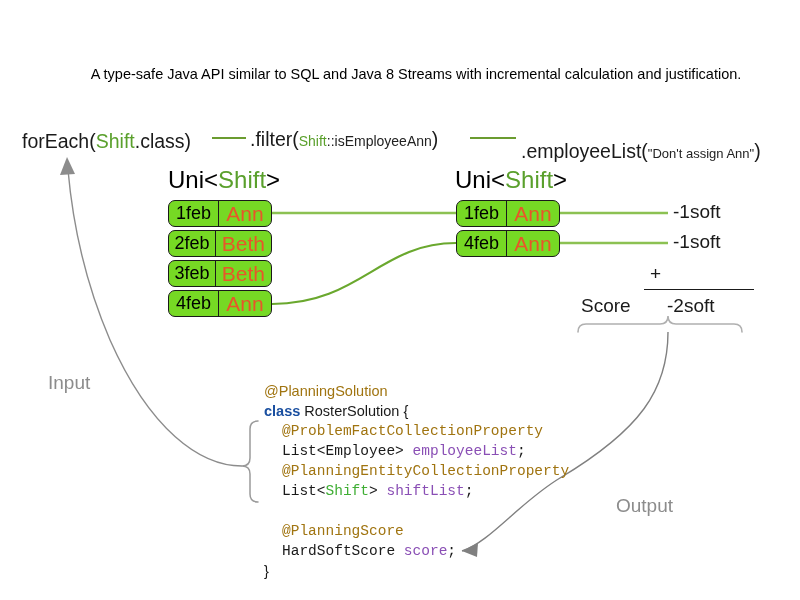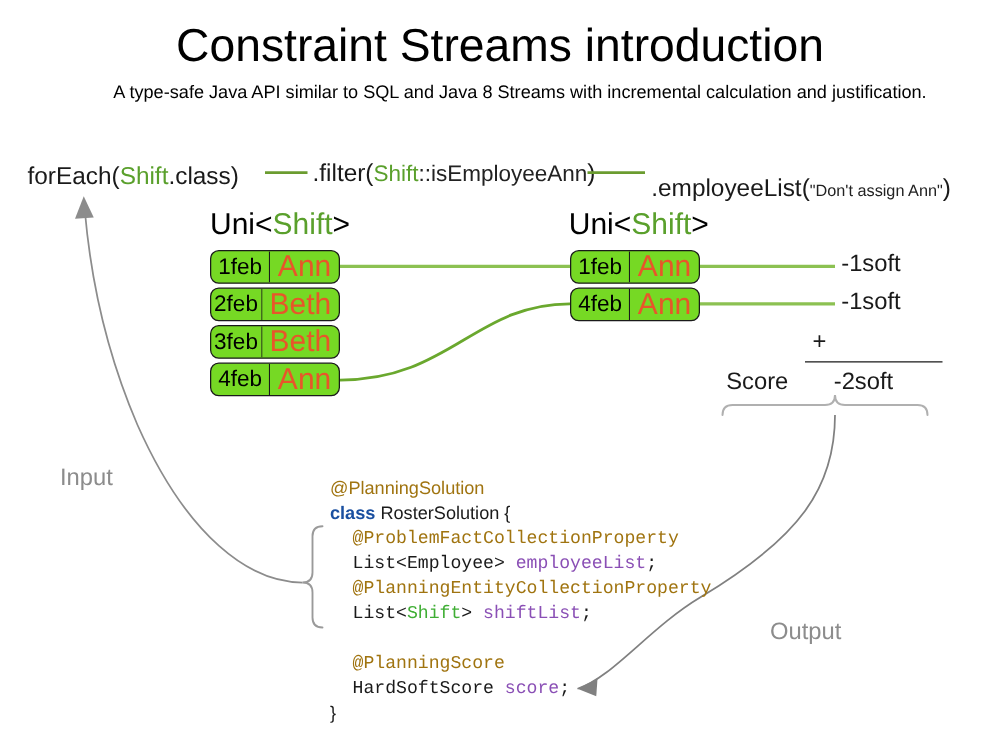--- a/index.html
+++ b/index.html
@@ -41,21 +41,21 @@
   }
 
   
   .pipe {
     font-size: 19.5px;
     white-space: nowrap;
     color: #1a1a1a;
   }
   .grn { color: #5aa02c; }
   .small-arg {
-    font-size: 18px;
+    font-size: 14px;
     color: #222;
   }
   .small-arg .grn { color: #5aa02c; }
   .smallcaps {
     font-size: 13.5px;
     color: #222;
     letter-spacing: .2px;
   }
   .quoted {
     font-size: 13px;
@@ -97,21 +97,21 @@
     color: #000;
     border-right: 1.6px solid #1a1a1a;
     border-radius: 6px 0 0 6px;
     box-sizing: border-box;
   }
   .card .emp {
     flex: 1;
     display: flex;
     align-items: center;
     justify-content: center;
-    font-size: 24px;
+    font-size: 21px;
     color: #e8562a;
     padding: 0 6px;
     box-sizing: border-box;
   }
   .card.w-left  { width: 104px; }
   .card.w-right { width: 104px; }
 
   
   .softlabel {
     font-size: 19px;
@@ -168,21 +168,20 @@
     left: 0; top: 0;
     width: 800px; height: 600px;
     pointer-events: none;
   }
 </style>
 </head>
 <body>
 
 <div id="stage">
 
-  <div class="abs" id="page-title">Constraint Streams introduction</div>
   <div class="abs" id="page-subtitle">A type-safe Java API similar to SQL and Java 8 Streams with incremental calculation and justification.</div>
 
   <div class="abs pipe" id="forEach-expr"><span>forEach(</span><span class="grn">Shift</span><span>.class)</span></div>
 
   <div class="abs pipe" id="filter-expr"><span>.filter(</span><span class="small-arg"><span class="grn">Shift</span><span>::isEmployeeAnn</span></span><span>)</span></div>
 
 
   <div class="abs pipe" id="asconstraint-expr"><span>.employeeList(</span><span class="quoted">"Don't assign Ann"</span><span>)</span></div>
 
   <div class="abs uni-label" id="uni-left"><span>Uni&lt;</span><span class="grn">Shift</span><span>&gt;</span></div>

